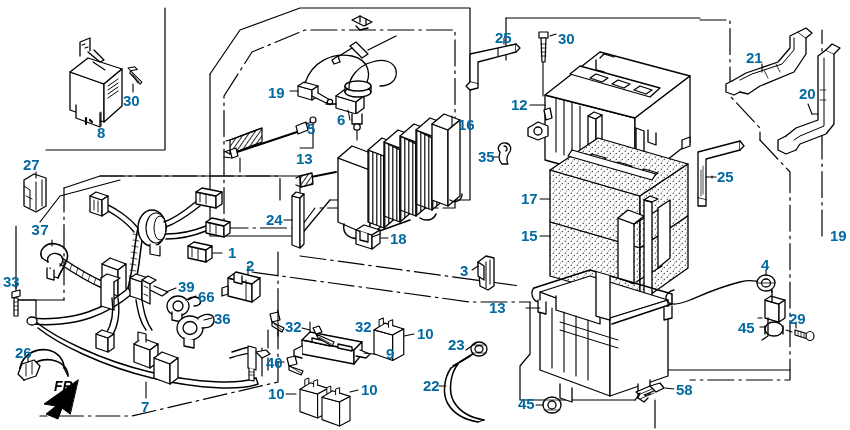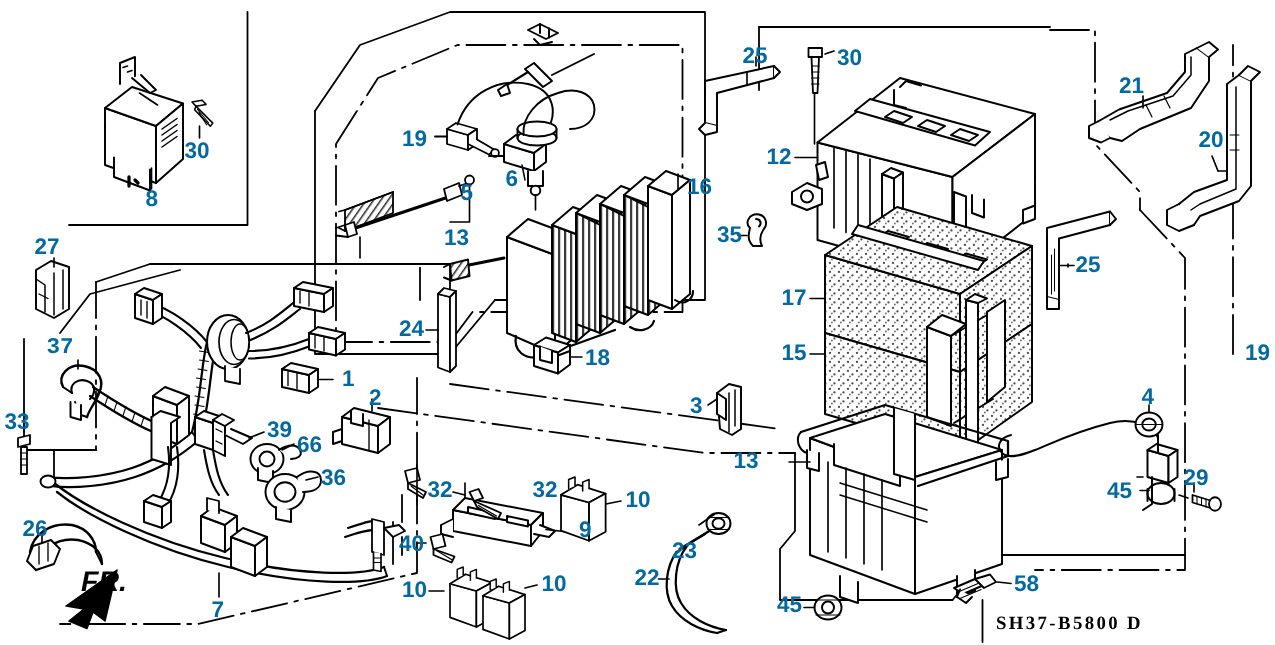--- a/index.html
+++ b/index.html
@@ -8,21 +8,21 @@
        font-family:"Liberation Sans",sans-serif;color:#000;}
   #stage{position:relative;width:850px;height:430px;background:#fff;}
   #art{position:absolute;left:0;top:0;width:850px;height:430px;}
   .lbl{position:absolute;font-family:"Liberation Sans",sans-serif;
        font-weight:bold;font-size:15px;line-height:15px;color:#0369a1;
        white-space:nowrap;letter-spacing:0px;}
   .code{position:absolute;font-family:"Liberation Serif",serif;
         font-weight:bold;font-size:12.5px;letter-spacing:1.6px;color:#000;
         white-space:nowrap;}
   .frtxt{position:absolute;font-family:"Liberation Sans",sans-serif;
-        font-weight:bold;font-style:italic;font-size:19px;color:#000;
+        font-weight:bold;font-style:italic;font-size:14px;color:#000;
         white-space:nowrap;}
 </style>
 </head>
 <body>
 
 <div id="stage">
 
 <svg id="art" viewBox="0 0 850 430" xmlns="http://www.w3.org/2000/svg">
   <defs>
     <pattern id="stipple" width="6" height="6" patternUnits="userSpaceOnUse">
@@ -664,21 +664,21 @@
 <div class="lbl" style="left:489px;top:300px;">13</div>
 <div class="lbl" style="left:521px;top:191px;">17</div>
 <div class="lbl" style="left:521px;top:228px;">15</div>
 <div class="lbl" style="left:458px;top:117px;">16</div>
 <div class="lbl" style="left:296px;top:151px;">13</div>
 <div class="lbl" style="left:390px;top:231px;">18</div>
 <div class="lbl" style="left:268px;top:85px;">19</div>
 <div class="lbl" style="left:799px;top:86px;">20</div>
 <div class="lbl" style="left:746px;top:50px;">21</div>
 <div class="lbl" style="left:423px;top:378px;">22</div>
-<div class="lbl" style="left:448px;top:337px;margin-top:23px;">23</div>
+<div class="lbl" style="left:448px;top:337px;">23</div>
 <div class="lbl" style="left:266px;top:212px;">24</div>
 <div class="lbl" style="left:495px;top:30px;">25</div>
 <div class="lbl" style="left:717px;top:169px;">25</div>
 <div class="lbl" style="left:15px;top:345px;">26</div>
 <div class="lbl" style="left:23px;top:157px;">27</div>
 <div class="lbl" style="left:738px;top:320px;">45</div>
 <div class="lbl" style="left:789px;top:311px;">29</div>
 <div class="lbl" style="left:123px;top:93px;">30</div>
 <div class="lbl" style="left:558px;top:31px;">30</div>
 <div class="lbl" style="left:676px;top:382px;">58</div>
@@ -687,15 +687,14 @@
 <div class="lbl" style="left:3px;top:274px;">33</div>
 <div class="lbl" style="left:518px;top:396px;">45</div>
 <div class="lbl" style="left:478px;top:149px;">35</div>
 <div class="lbl" style="left:214px;top:311px;">36</div>
 <div class="lbl" style="left:31px;top:224px;font-family:Liberation Mono, monospace;">37</div>
 <div class="lbl" style="left:198px;top:289px;">66</div>
 <div class="lbl" style="left:178px;top:279px;">39</div>
 <div class="lbl" style="left:266px;top:355px;">40</div>
 
 <div class="frtxt" style="left:54px;top:378px;">FR.</div>
-<div class="code" style="left:664px;top:408px;">SH37-B5800 D</div>
 
 </div>
 
 </body></html>

